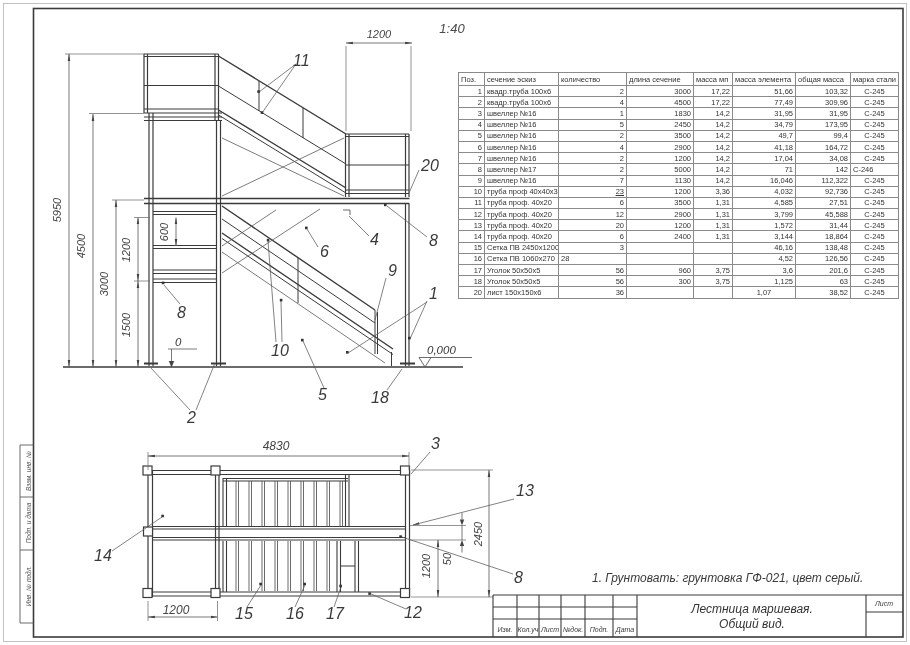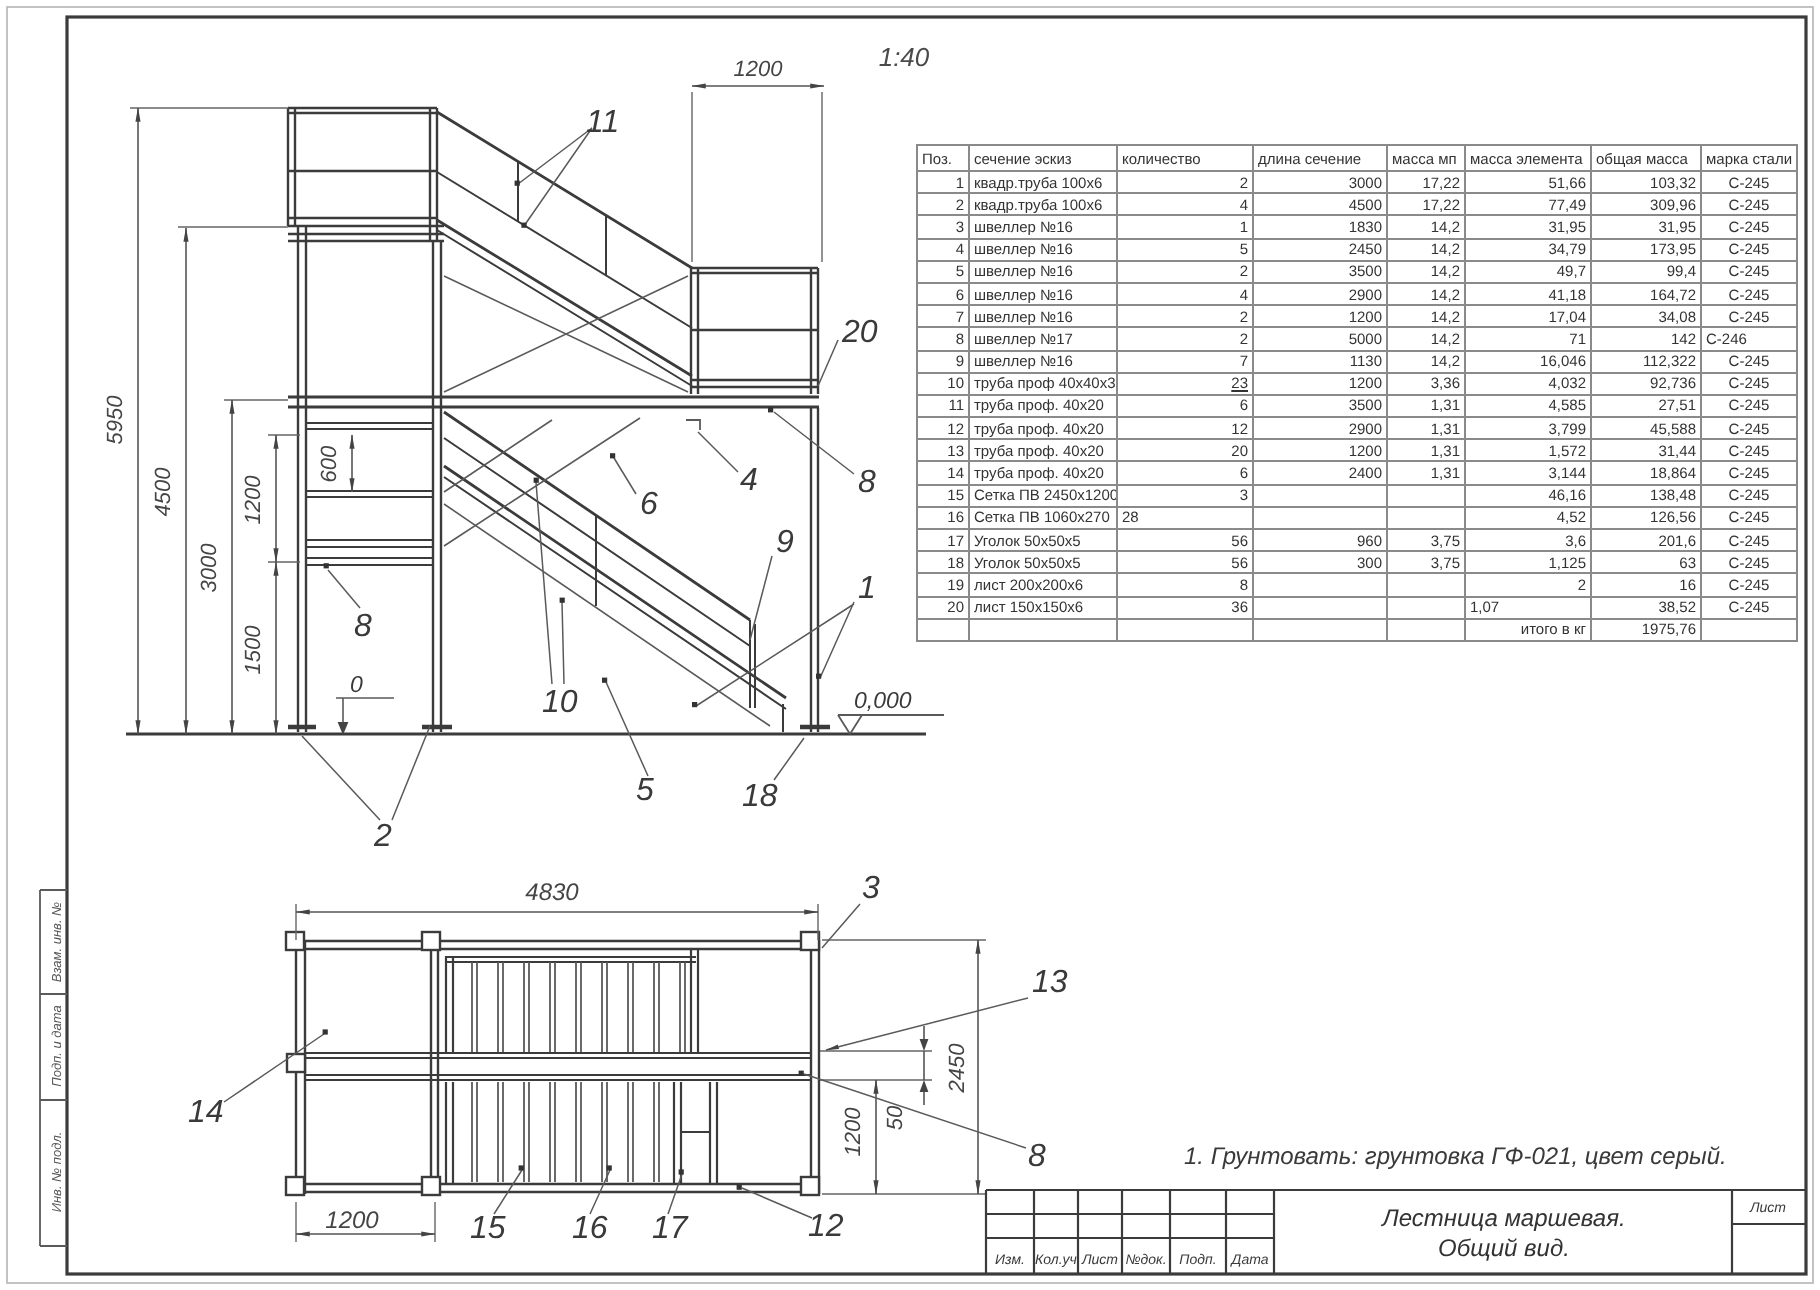--- a/index.html
+++ b/index.html
@@ -405,45 +405,25 @@
           <td style="text-align: right;">18</td>
           <td style="text-align: left;">Уголок 50х50х5</td>
           <td style="text-align: right;">56</td>
           <td style="text-align: right;">300</td>
           <td style="text-align: right;">3,75</td>
           <td style="text-align: right;">1,125</td>
           <td style="text-align: right;">63</td>
           <td style="text-align: center;">С-245</td>
         </tr>
         <tr>
-          <td style="text-align: right;">19</td>
-          <td style="text-align: left;">лист 200х200х6</td>
-          <td style="text-align: right;">8</td>
-          <td style="text-align: right;"></td>
-          <td style="text-align: right;"></td>
-          <td style="text-align: right;">2</td>
-          <td style="text-align: right;">16</td>
-          <td style="text-align: center;">С-245</td>
-        </tr>
-        <tr>
           <td style="text-align: right;">20</td>
           <td style="text-align: left;">лист 150х150х6</td>
           <td style="text-align: right;">36</td>
           <td style="text-align: right;"></td>
           <td style="text-align: right;"></td>
-          <td style="text-align: left;">1,07</td>
+          <td style="text-align: center;">1,07</td>
           <td style="text-align: right;">38,52</td>
           <td style="text-align: center;">С-245</td>
-        </tr>
-        <tr>
-          <td style="text-align: right;"></td>
-          <td style="text-align: left;"></td>
-          <td style="text-align: right;"></td>
-          <td style="text-align: right;"></td>
-          <td style="text-align: right;"></td>
-          <td style="text-align: right;">итого в кг</td>
-          <td style="text-align: right;">1975,76</td>
-          <td style="text-align: center;"></td>
         </tr>
       </tbody>
 </table>
 
 </div>
 
 </body></html>

